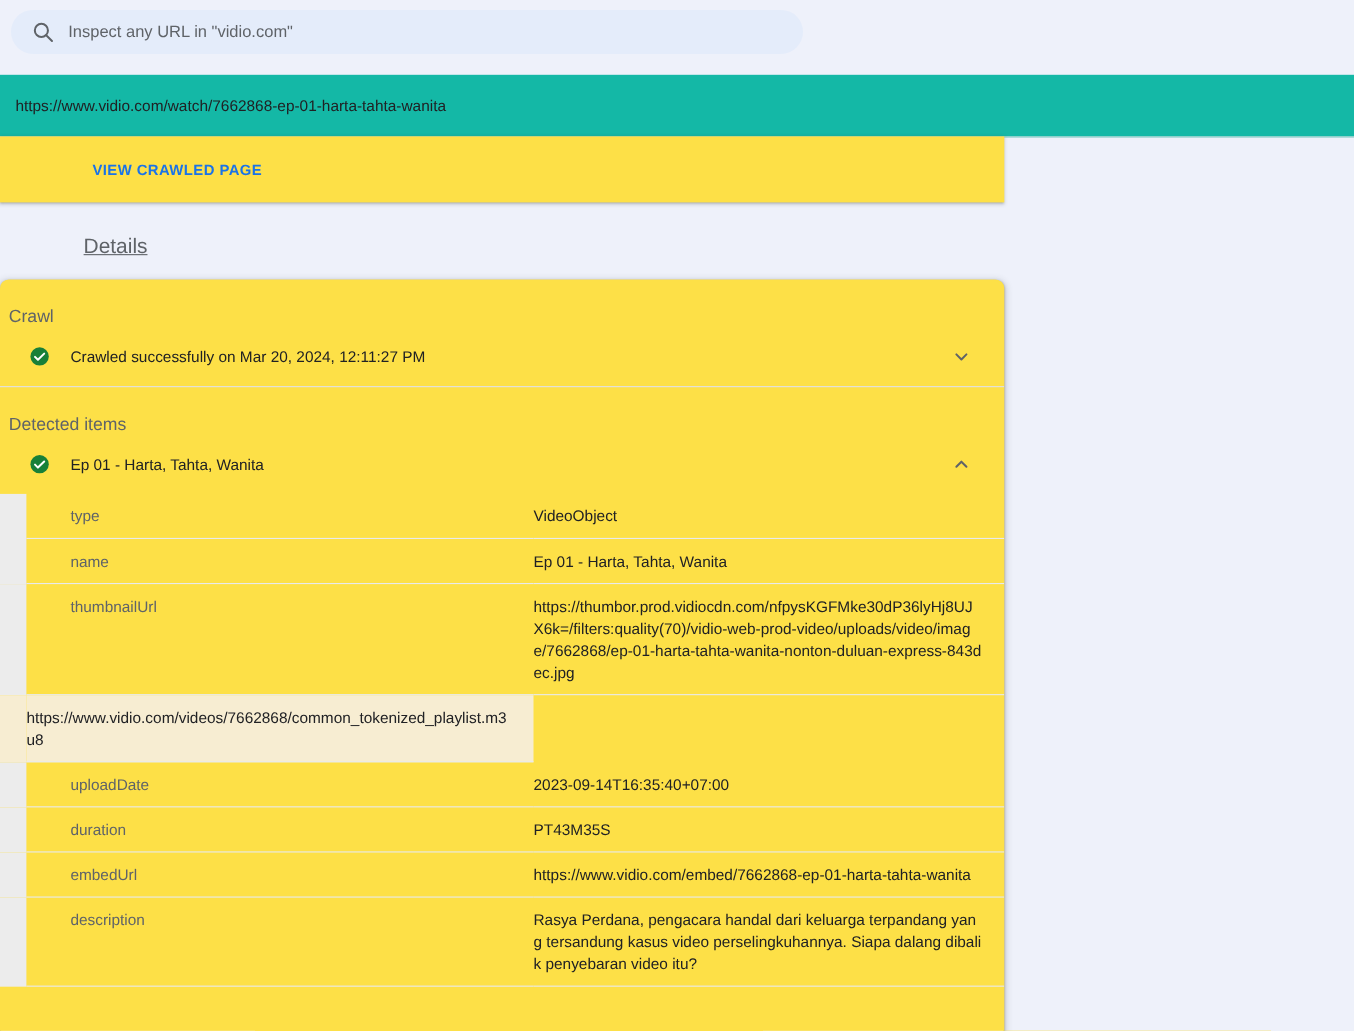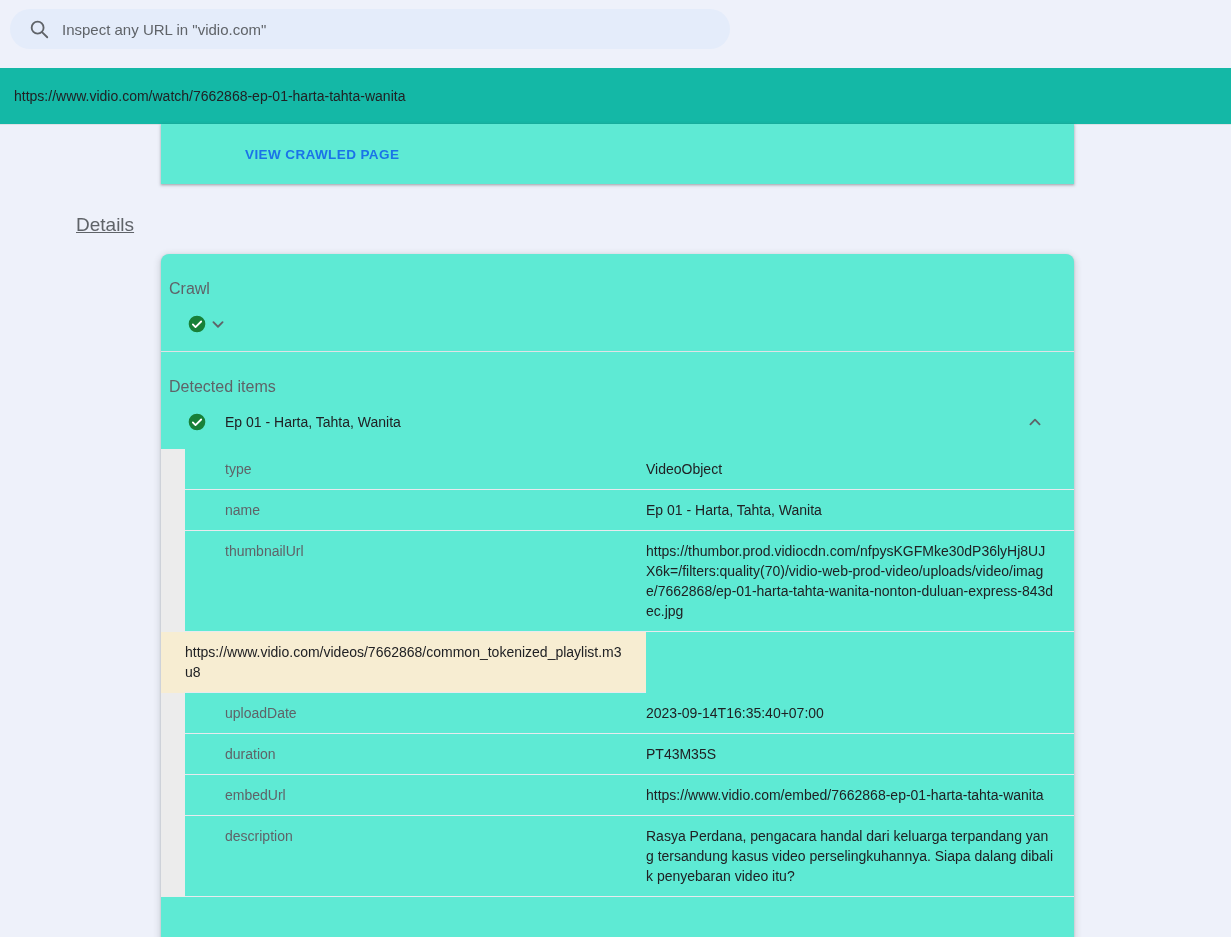--- a/index.html
+++ b/index.html
@@ -33,21 +33,21 @@
   }
   .searchbar input::placeholder{color:var(--gray-text);}
   
   .url-band{
     margin-top:19px;background:#14b8a6;height:57px;width:100%;
     display:flex;align-items:center;padding-left:14px;
     border-bottom:1px solid #dfe1e5;position:relative;z-index:1;
   }
   .url-band .url{font-size:14px;color:var(--dark-text);}
   
-  .card{margin-left:161px;width:913px;background:#5eead4;}
+  .card{width:913px;background:#fde047;}
   .crawled-card{
     height:60px;margin-top:-1px;position:relative;z-index:2;
     display:flex;align-items:center;
     box-shadow:0 1px 2px 0 rgba(60,64,67,.3), 0 1px 3px 1px rgba(60,64,67,.15);
   }
   .view-btn{
     margin-left:84px;background:none;border:none;cursor:pointer;
     color:var(--accent);font-family:"Liberation Sans", sans-serif;
     font-size:13.5px;font-weight:bold;letter-spacing:.4px;
   }
@@ -113,20 +113,21 @@
 
   <div class="section-label">Crawl</div>
 
   <div class="status-row">
     <span class="check">
       <svg viewBox="0 0 24 24" width="20" height="20">
         <circle cx="12" cy="12" r="10" fill="var(--green)"></circle>
         <path d="M7 12.5l3.2 3.2L17 9" stroke="#fff" stroke-width="2.2" fill="none" stroke-linecap="round" stroke-linejoin="round"></path>
       </svg>
     </span>
+    <span class="status-text">Crawled successfully on Mar 20, 2024, 12:11:27 PM</span>
     <span class="chev">
       <svg viewBox="0 0 24 24" width="22" height="22">
         <path d="M7 10l5 5 5-5" stroke="#5f6368" stroke-width="2" fill="none" stroke-linecap="round" stroke-linejoin="round"></path>
       </svg>
     </span>
   </div>
 
   <div class="divider"></div>
 
   <div class="section-label">Detected items</div>

